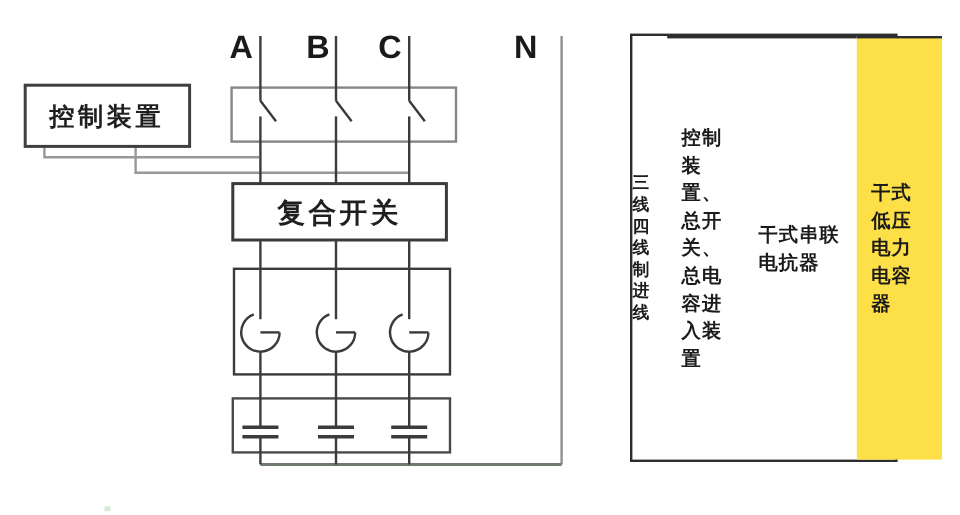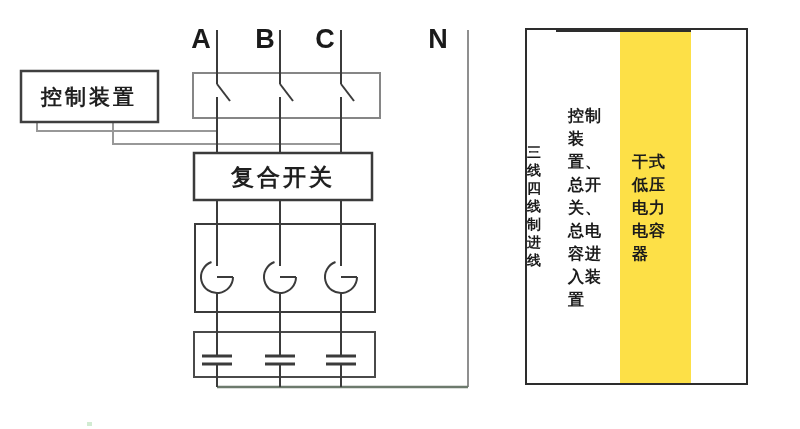--- a/index.html
+++ b/index.html
@@ -105,16 +105,17 @@
     <g>
       <rect x="194" y="153" width="178" height="47" fill="#ffffff" stroke="#3b3b3b" stroke-width="2.5"></rect>
       <text x="283" y="185" text-anchor="middle" class="cjk-box-label" font-size="23">复合开关</text>
     </g>
   </svg>
 
   
   <div class="legend-table">
     <div class="lt-header">三线四线制进线</div>
     <div class="lt-row" style="flex:0 0 64px">控制装置、总开关、总电容进入装置</div>
+    <div class="lt-row" style="flex:0 0 94px">干式串联电抗器</div>
     <div class="lt-row tint" style="flex:0 0 71px">干式低压电力电容器</div>
   </div>
 
 </div>
 
 </body></html>

